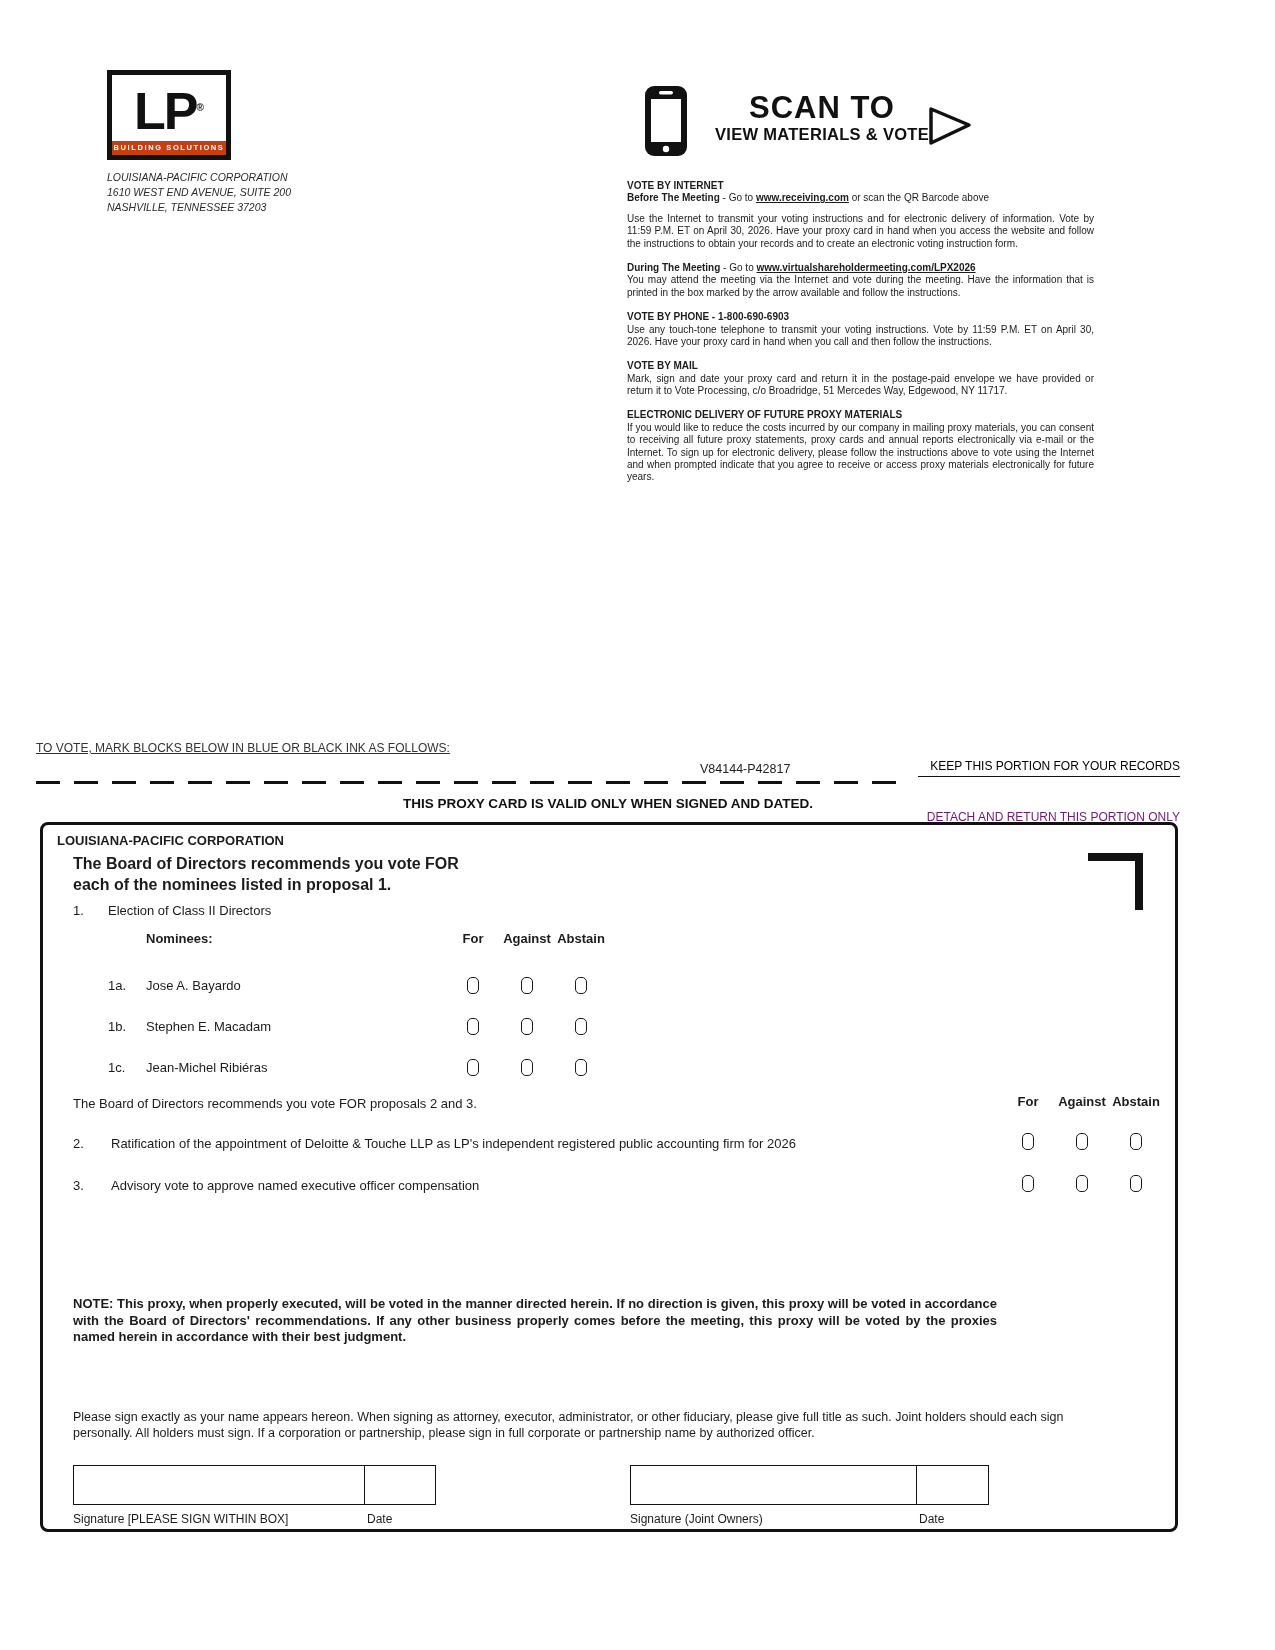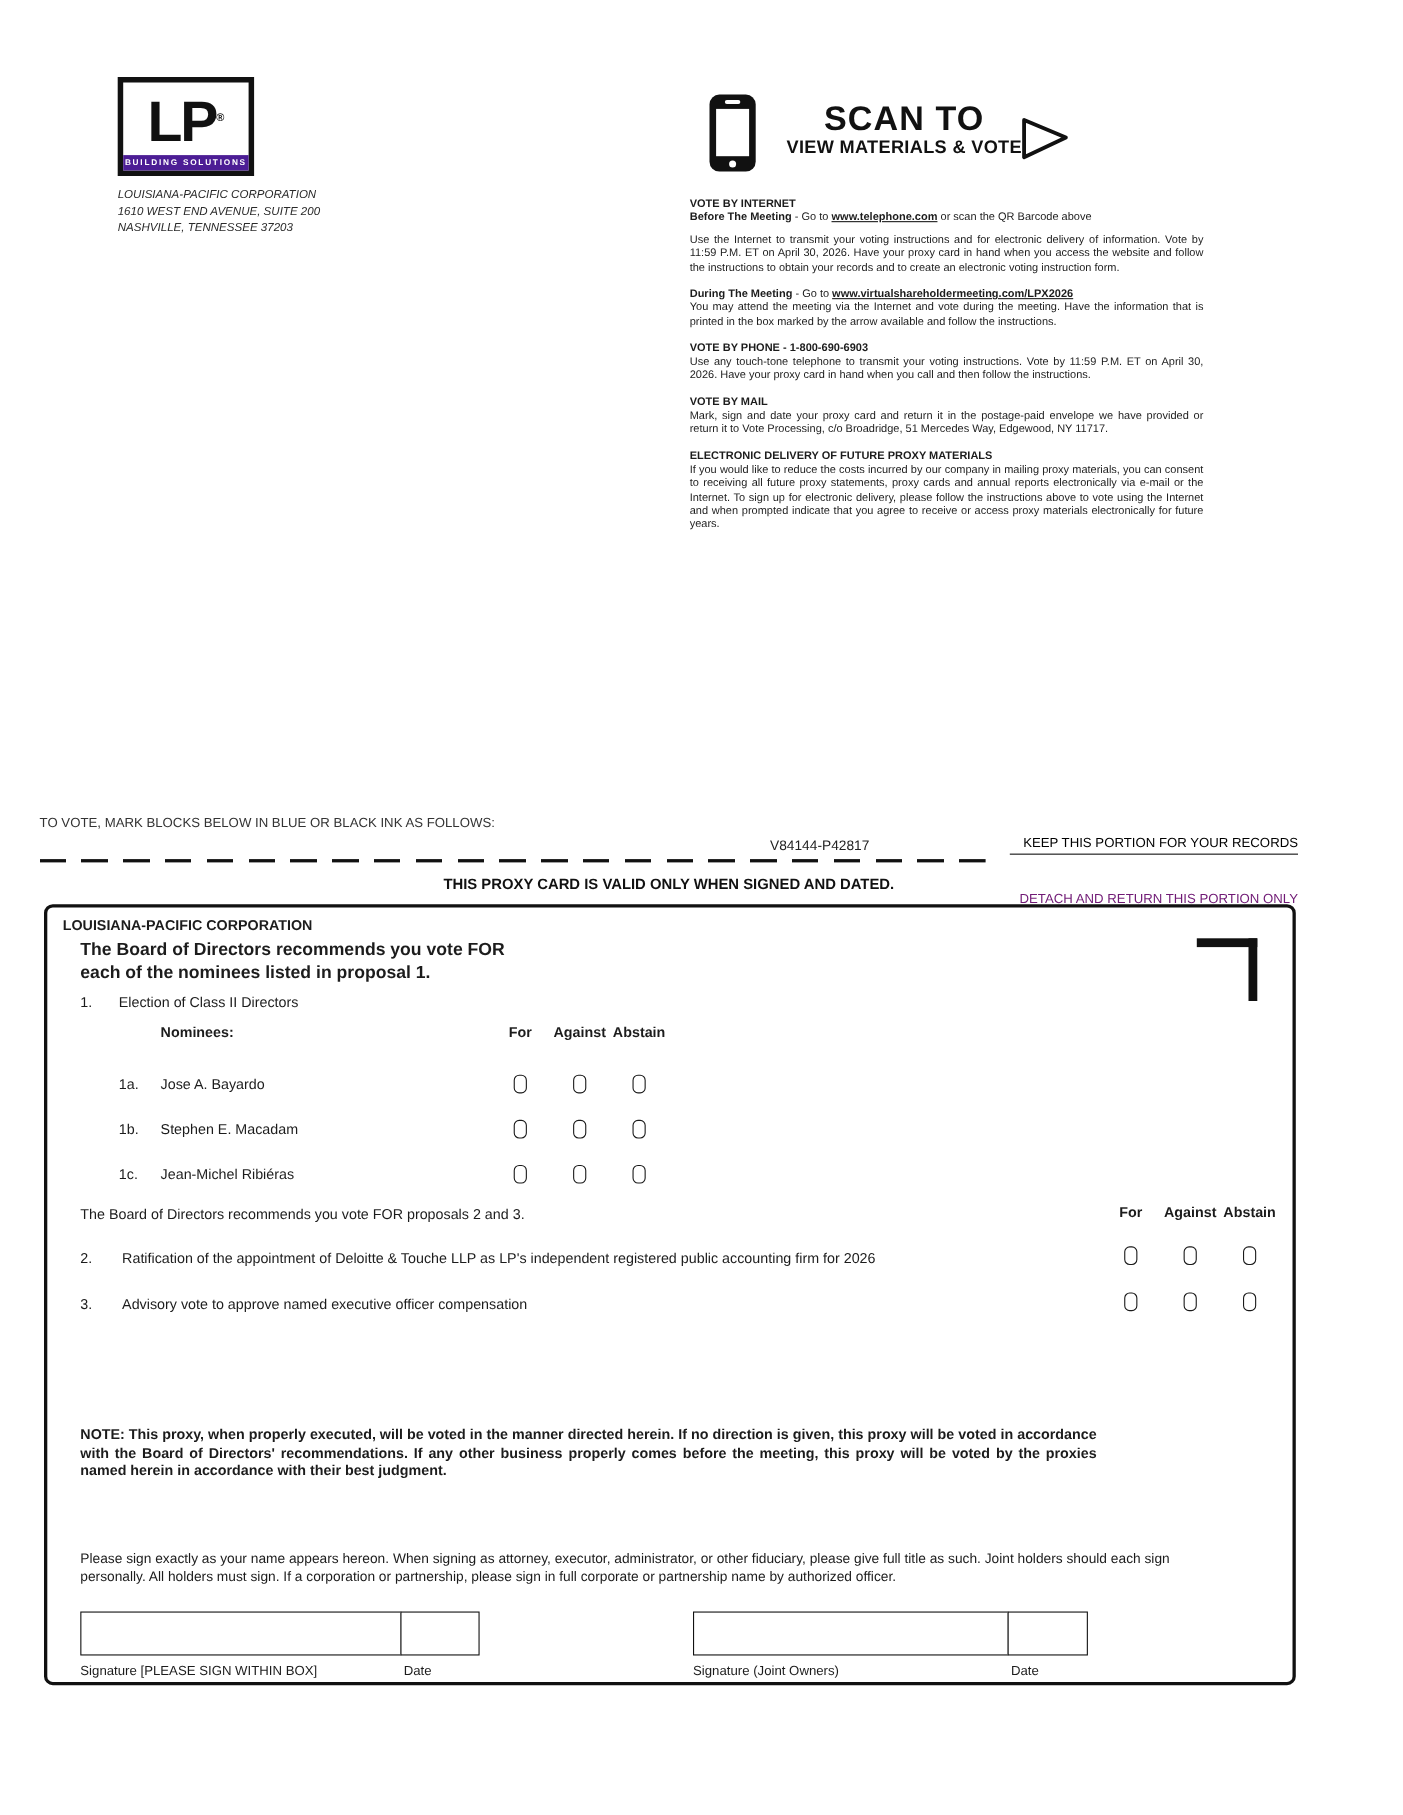--- a/index.html
+++ b/index.html
@@ -4,21 +4,21 @@
 <style>
   * { margin:0; padding:0; box-sizing:border-box; }
   html,body { background:#fff; }
   body { font-family:"Liberation Sans", sans-serif; color:#1c1c1c; }
   .page { position:relative; width:1275px; height:1650px; background:#fff; overflow:hidden; }
 
   
   .logo-box { position:absolute; left:107px; top:70px; width:124px; height:90px; border:5px solid #111; background:#fff; }
   .logo-lp { font-weight:bold; font-size:52px; line-height:66px; text-align:center; letter-spacing:-2px; color:#111; }
   .logo-lp .reg { font-size:10px; letter-spacing:0; vertical-align:18px; }
-  .logo-bar { position:absolute; left:0; right:0; bottom:0; height:14px; background:#4c1d95; color:#fff; font-size:7.5px; font-weight:bold; letter-spacing:1.6px; text-align:center; line-height:14px; }
+  .logo-bar { position:absolute; left:0; right:0; bottom:0; height:14px; background:#c2410c; color:#fff; font-size:7.5px; font-weight:bold; letter-spacing:1.6px; text-align:center; line-height:14px; }
 
   .company-address { position:absolute; left:107px; top:170px; font-style:italic; font-size:10.5px; line-height:1.45; color:#2a2a2a; }
 
   
   .scan-banner { position:absolute; left:627px; top:82px; width:467px; height:90px; }
   .phone-icon { position:absolute; left:16px; top:2px; }
   .scan-text { position:absolute; left:74px; top:10px; width:242px; text-align:center; color:#111; }
   .scan-line1 { font-size:31px; font-weight:bold; letter-spacing:1px; line-height:1.05; }
   .scan-line2 { font-size:16.5px; font-weight:bold; letter-spacing:0.3px; }
   .arrow-icon { position:absolute; left:300px; top:22px; }
@@ -26,21 +26,21 @@
   
   .vote-instructions { position:absolute; left:627px; top:180px; width:467px; font-size:10px; line-height:1.24; color:#1c1c1c; }
   .vi-heading { font-weight:bold; }
   .vi-line { font-weight:bold; }
   .vi-line .plain { font-weight:normal; }
   .vi-link { font-weight:bold; text-decoration:underline; color:inherit; cursor:pointer; }
   .vi-para { text-align:justify; margin-top:8px; margin-bottom:12px; }
   .vi-para.tight { margin-top:0; }
 
   
-  .mark-instruction { position:absolute; left:36px; top:741px; font-size:12px; color:#333; }
+  .mark-instruction { position:absolute; left:36px; top:741px; font-size:12px; color:#333;text-decoration:underline; }
   .control-number { position:absolute; left:700px; top:762px; font-size:12.5px; color:#222; }
   .keep-records { position:absolute; right:95px; top:759px; font-size:12px; color:#000000; border-bottom:1.5px solid #111; padding:0 0 3px 12px; }
   .dashed-line { position:absolute; left:36px; top:781px; width:860px; height:3px;
                  background:repeating-linear-gradient(to right, #111 0 24px, transparent 24px 38px); }
   .detach-note { position:absolute; right:95px; top:788px; font-size:12px; color:#701a75;margin-top:22px; }
   .valid-note { position:absolute; left:36px; top:796px; width:1144px; text-align:center; font-size:13.5px; font-weight:bold; color:#111; }
 
   
   .ballot { position:absolute; left:40px; top:822px; width:1138px; height:710px; border:3px solid #111; border-radius:8px; background:#fff; }
   .ballot-company { position:absolute; left:14px; top:8px; font-size:13px; font-weight:bold; }
@@ -111,21 +111,21 @@
       <div class="scan-line1">SCAN TO</div>
       <div class="scan-line2">VIEW MATERIALS &amp; VOTE</div>
     </div>
     <svg class="arrow-icon" width="46" height="44" viewBox="0 0 46 44">
       <polygon points="4,5 42,21 4,39" fill="#fff" stroke="#111" stroke-width="3.5" stroke-linejoin="round"></polygon>
     </svg>
   </div>
 
   <div class="vote-instructions">
     <div class="vi-heading">VOTE BY INTERNET</div>
-    <div class="vi-line"><span>Before The Meeting</span><span class="plain"> - Go to </span><span class="vi-link">www.telephone.com</span><span class="plain"> or scan the QR Barcode above</span></div>
+    <div class="vi-line"><span>Before The Meeting</span><span class="plain"> - Go to </span><span class="vi-link">www.receiving.com</span><span class="plain"> or scan the QR Barcode above</span></div>
     <div class="vi-para">Use the Internet to transmit your voting instructions and for electronic delivery of information. Vote by 11:59 P.M. ET on April 30, 2026. Have your proxy card in hand when you access the website and follow the instructions to obtain your records and to create an electronic voting instruction form.</div>
 
     <div class="vi-line"><span>During The Meeting</span><span class="plain"> - Go to </span><span class="vi-link">www.virtualshareholdermeeting.com/LPX2026</span></div>
     <div class="vi-para tight">You may attend the meeting via the Internet and vote during the meeting. Have the information that is printed in the box marked by the arrow available and follow the instructions.</div>
 
     <div class="vi-heading">VOTE BY PHONE - 1-800-690-6903</div>
     <div class="vi-para tight">Use any touch-tone telephone to transmit your voting instructions. Vote by 11:59 P.M. ET on April 30, 2026. Have your proxy card in hand when you call and then follow the instructions.</div>
 
     <div class="vi-heading">VOTE BY MAIL</div>
     <div class="vi-para tight">Mark, sign and date your proxy card and return it in the postage-paid envelope we have provided or return it to Vote Processing, c/o Broadridge, 51 Mercedes Way, Edgewood, NY 11717.</div>

